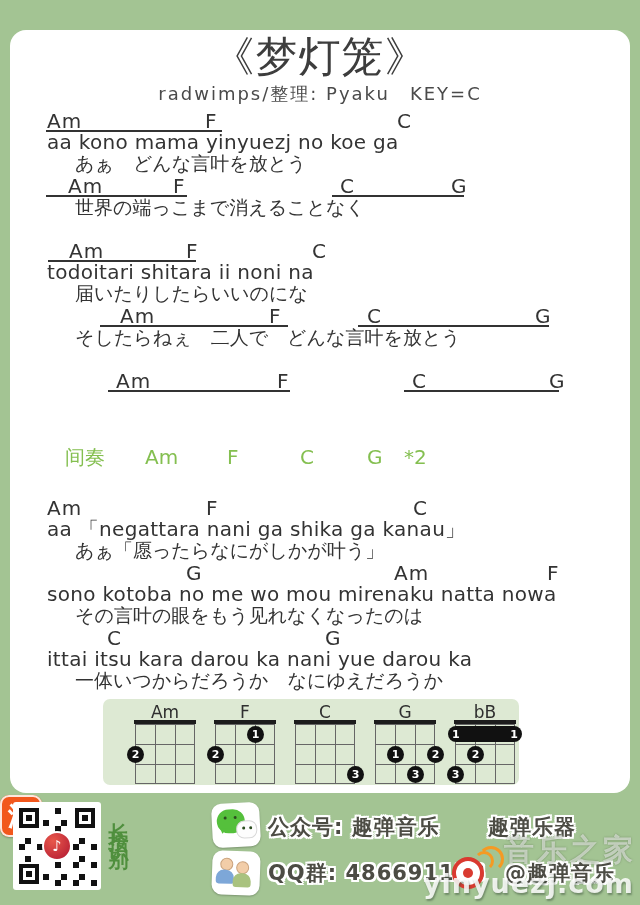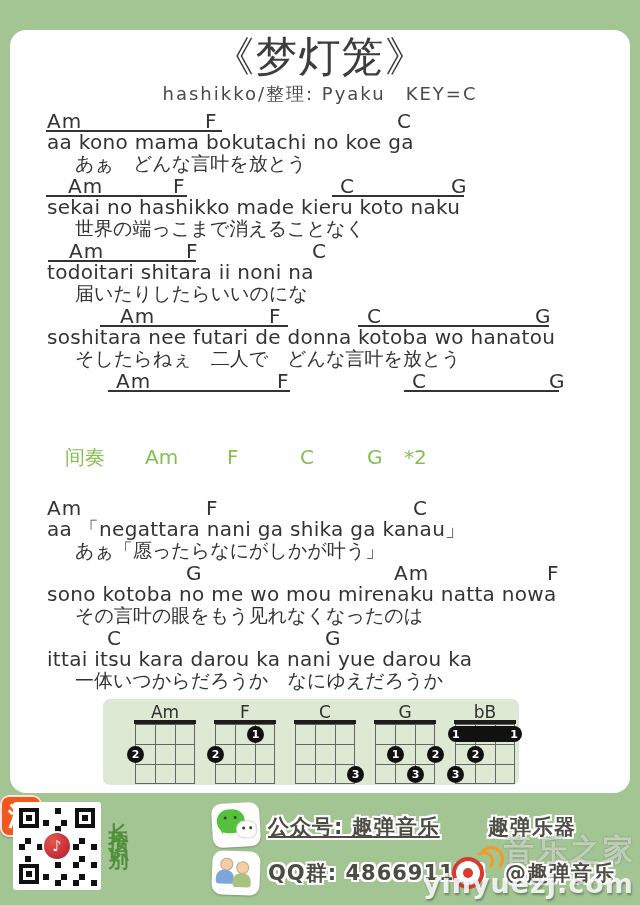--- a/index.html
+++ b/index.html
@@ -61,42 +61,41 @@
   .arc1{left:22px;top:0;width:14px;height:14px;}
   .arc2{left:26px;top:-5px;width:20px;height:20px;}
   .wm-name{position:absolute;right:4px;bottom:34px;font-size:30px;font-weight:700;letter-spacing:3px;color:rgba(255,255,255,0.55);text-shadow:0 0 2px rgba(70,90,60,.55);}
   .wm-site{position:absolute;right:6px;bottom:6px;font-size:27px;font-weight:700;letter-spacing:1px;color:rgba(255,255,255,0.85);text-shadow:1px 2px 2px rgba(60,80,60,.5);}
 </style>
 </head>
 <body>
 
 <div class="card">
   <h1 class="page-title">《梦灯笼》</h1>
-  <div class="page-subtitle">hashikko/整理: Pyaku　KEY=C</div>
+  <div class="page-subtitle">radwimps/整理: Pyaku　KEY=C</div>
   <div class="lines">
       <div class="line-block">
         <div class="chord-row">
           <div class="chord-underline" style="left: 36px; width: 176px;"></div>
           <span class="chord" style="left: 37px;">Am</span>
           <span class="chord" style="left: 195px;">F</span>
           <span class="chord" style="left: 387px;">C</span>
         </div>
-        <div class="romaji">aa kono mama bokutachi no koe ga</div>
+        <div class="romaji">aa kono mama yinyuezj no koe ga</div>
         <div class="jp">あぁ　どんな言叶を放とう</div>
       </div>
       <div class="line-block">
         <div class="chord-row">
           <div class="chord-underline" style="left: 36px; width: 141px;"></div>
           <div class="chord-underline" style="left: 322px; width: 132px;"></div>
           <span class="chord" style="left: 58px;">Am</span>
           <span class="chord" style="left: 163px;">F</span>
           <span class="chord" style="left: 330px;">C</span>
           <span class="chord" style="left: 441px;">G</span>
         </div>
-        <div class="romaji">sekai no hashikko made kieru koto naku</div>
         <div class="jp">世界の端っこまで消えることなく</div>
       </div>
       <div class="line-block">
         <div class="chord-row">
           <div class="chord-underline" style="left: 38px; width: 148px;"></div>
           <span class="chord" style="left: 59px;">Am</span>
           <span class="chord" style="left: 176px;">F</span>
           <span class="chord" style="left: 302px;">C</span>
         </div>
         <div class="romaji">todoitari shitara ii noni na</div>
@@ -104,21 +103,20 @@
       </div>
       <div class="line-block">
         <div class="chord-row">
           <div class="chord-underline" style="left: 90px; width: 188px;"></div>
           <div class="chord-underline" style="left: 348px; width: 191px;"></div>
           <span class="chord" style="left: 110px;">Am</span>
           <span class="chord" style="left: 259px;">F</span>
           <span class="chord" style="left: 357px;">C</span>
           <span class="chord" style="left: 525px;">G</span>
         </div>
-        <div class="romaji">soshitara nee futari de donna kotoba wo hanatou</div>
         <div class="jp">そしたらねぇ　二人で　どんな言叶を放とう</div>
       </div>
       <div class="line-block">
         <div class="chord-row">
           <div class="chord-underline" style="left: 98px; width: 182px;"></div>
           <div class="chord-underline" style="left: 394px; width: 155px;"></div>
           <span class="chord" style="left: 106px;">Am</span>
           <span class="chord" style="left: 267px;">F</span>
           <span class="chord" style="left: 402px;">C</span>
           <span class="chord" style="left: 539px;">G</span>
@@ -241,21 +239,21 @@
   <div class="qr-caption">长按识别</div>
 
   <div class="tile wx">
     <div class="wx-big"></div>
     <div class="eye" style="left:12px;top:13px;"></div>
     <div class="eye" style="left:22px;top:13px;"></div>
     <div class="wx-small"></div>
     <div class="eye" style="left:30px;top:24px;"></div>
     <div class="eye" style="left:37px;top:24px;"></div>
   </div>
-  <div class="sticker-text" style="left:268px;top:18px;text-decoration:underline;">公众号: 趣弹音乐</div>
+  <div class="sticker-text" style="left:268px;top:18px;">公众号: 趣弹音乐</div>
 
   <div class="tile qq">
     <div class="head" style="left:8px;top:7px;"></div>
     <div class="bodyshape" style="left:4px;top:19px;background:#7da7d8;"></div>
     <div class="head" style="left:24px;top:10px;"></div>
     <div class="bodyshape" style="left:21px;top:22px;background:#a9c27f;"></div>
   </div>
   <div class="sticker-text" style="left:268px;top:64px;">QQ群: 486691138</div>
 
   <div class="tb">

